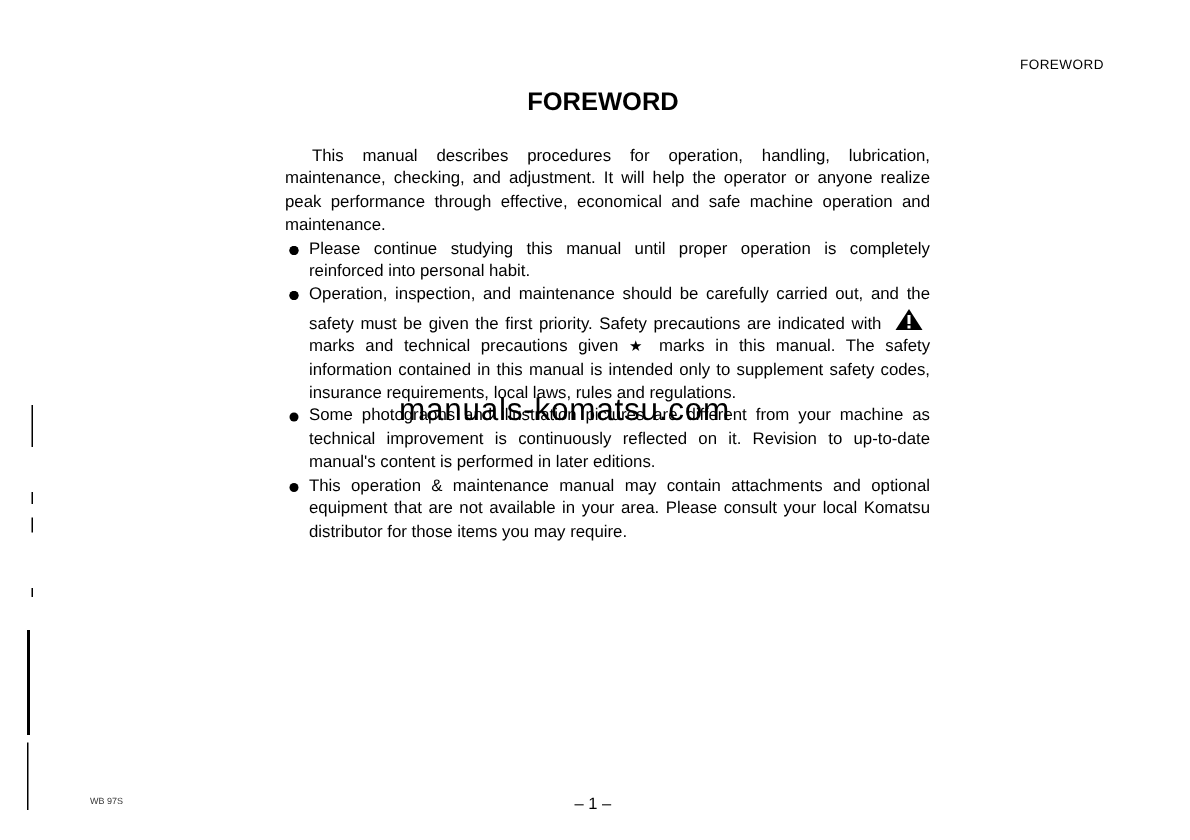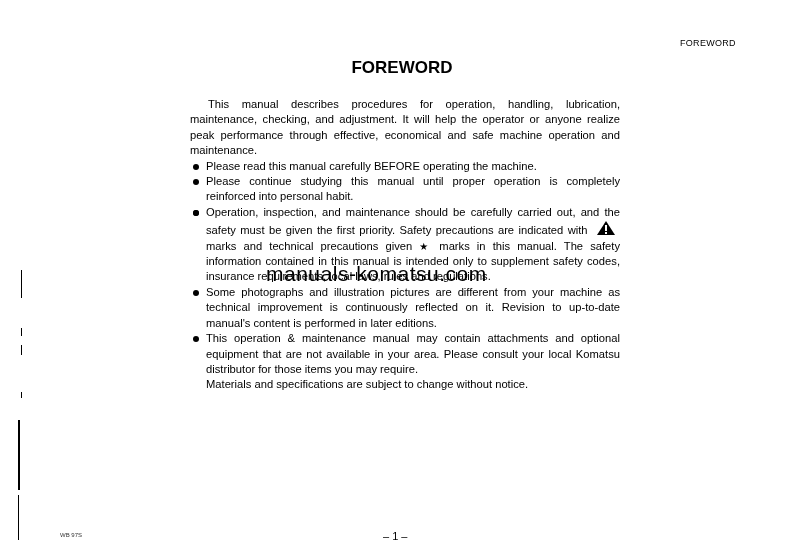--- a/index.html
+++ b/index.html
@@ -57,21 +57,20 @@
 
 <div class="header-label">FOREWORD</div>
 
 <div class="title">FOREWORD</div>
 
 <div class="body-text">
   <p class="intro">This manual describes procedures for operation, handling, lubrication, maintenance, checking, and adjustment. It will help the operator or anyone realize peak performance through effective, economical and safe machine operation and maintenance.</p>
   <ul class="bullets">
     <li>
       <span class="bullet"></span>
-      <span>Please read this manual carefully BEFORE operating the machine.</span>
     </li>
     <li>
       <span class="bullet"></span>
       <span>Please continue studying this manual until proper operation is completely reinforced into personal habit.</span>
     </li>
     <li>
       <span class="bullet"></span>
     </li>
     <li>
       <span class="bullet"></span>
@@ -89,21 +88,20 @@
     </li>
     <li>
       <span class="bullet"></span>
       <span>Some photographs and illustration pictures are different from your machine as technical improvement is continuously reflected on it. Revision to up-to-date manual's content is performed in later editions.</span>
     </li>
     <li>
       <span class="bullet"></span>
       <span>This operation &amp; maintenance manual may contain attachments and optional equipment that are not available in your area. Please consult your local Komatsu distributor for those items you may require.</span>
     </li>
   </ul>
-  <p class="closing">Materials and specifications are subject to change without notice.</p>
 </div>
 
 <div class="watermark">manuals-komatsu.com</div>
 
 <div class="margin-marks">
   <div class="mark" style="left:3px;top:0;height:28px;"></div>
   <div class="mark" style="left:3px;top:58px;height:8px;"></div>
   <div class="mark" style="left:3px;top:75px;height:10px;"></div>
   <div class="mark" style="left:3px;top:122px;height:6px;"></div>
   <div class="mark" style="left:0px;top:150px;height:70px;width:2px;"></div>

